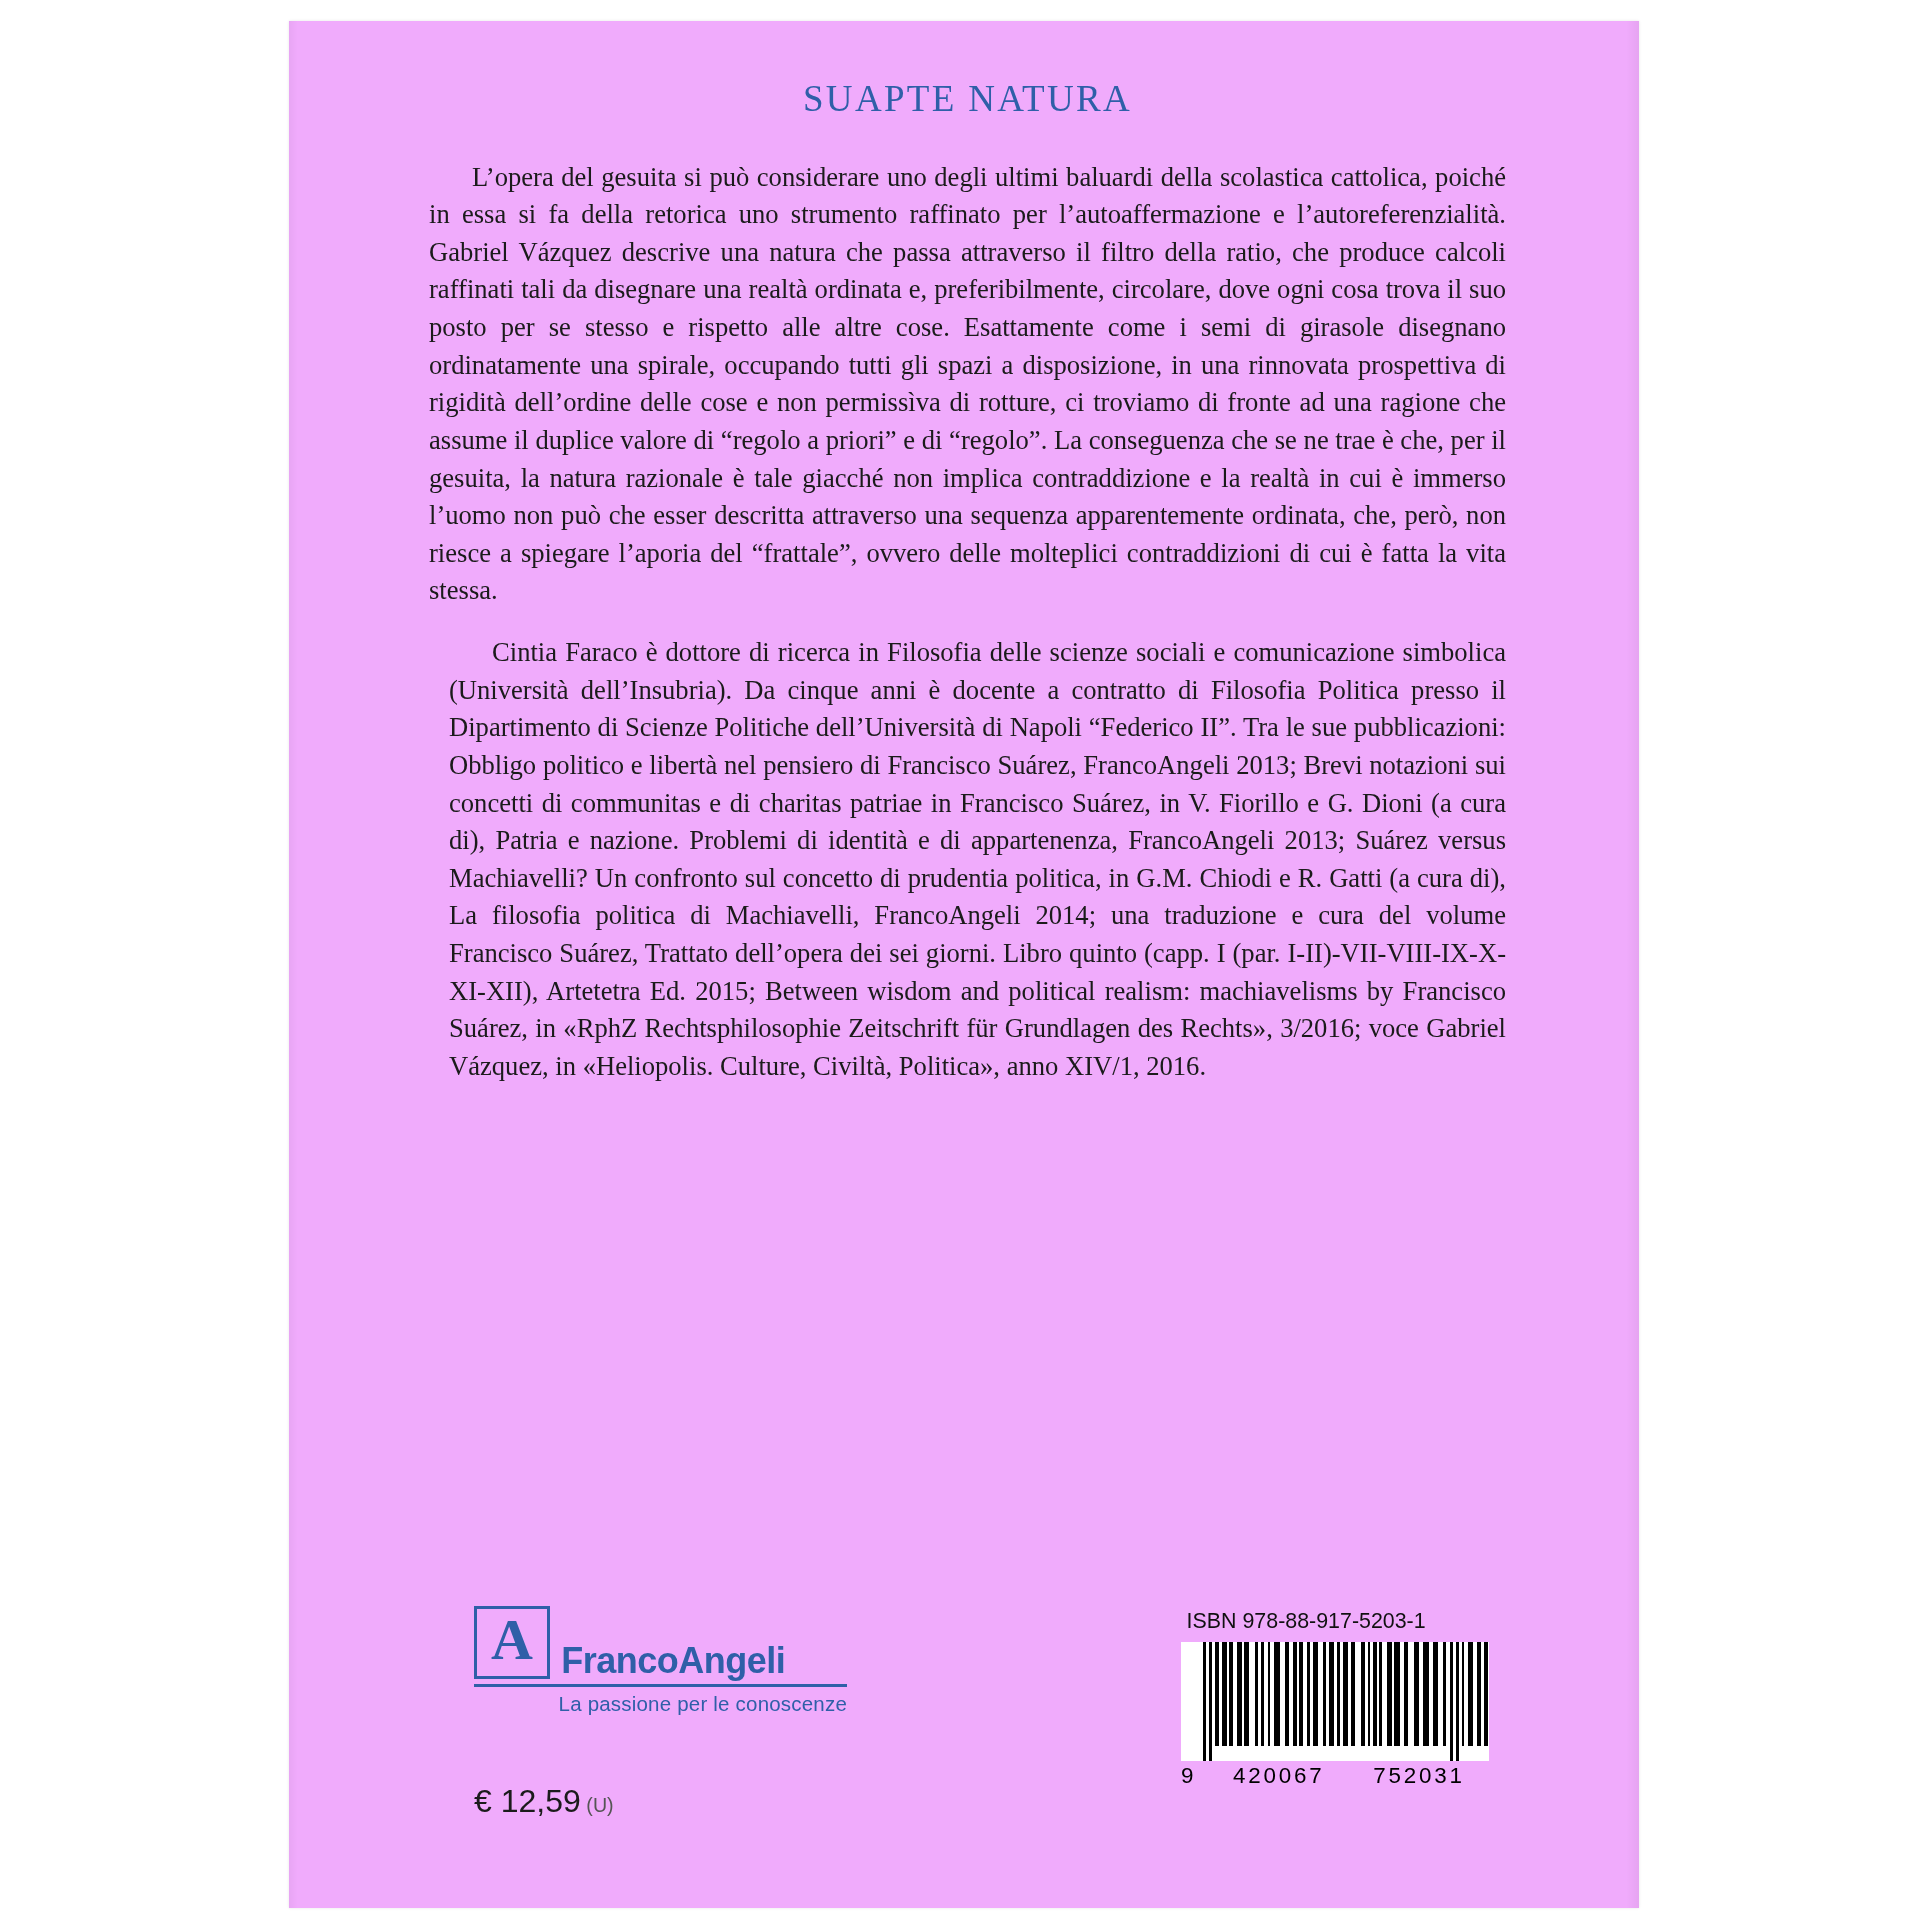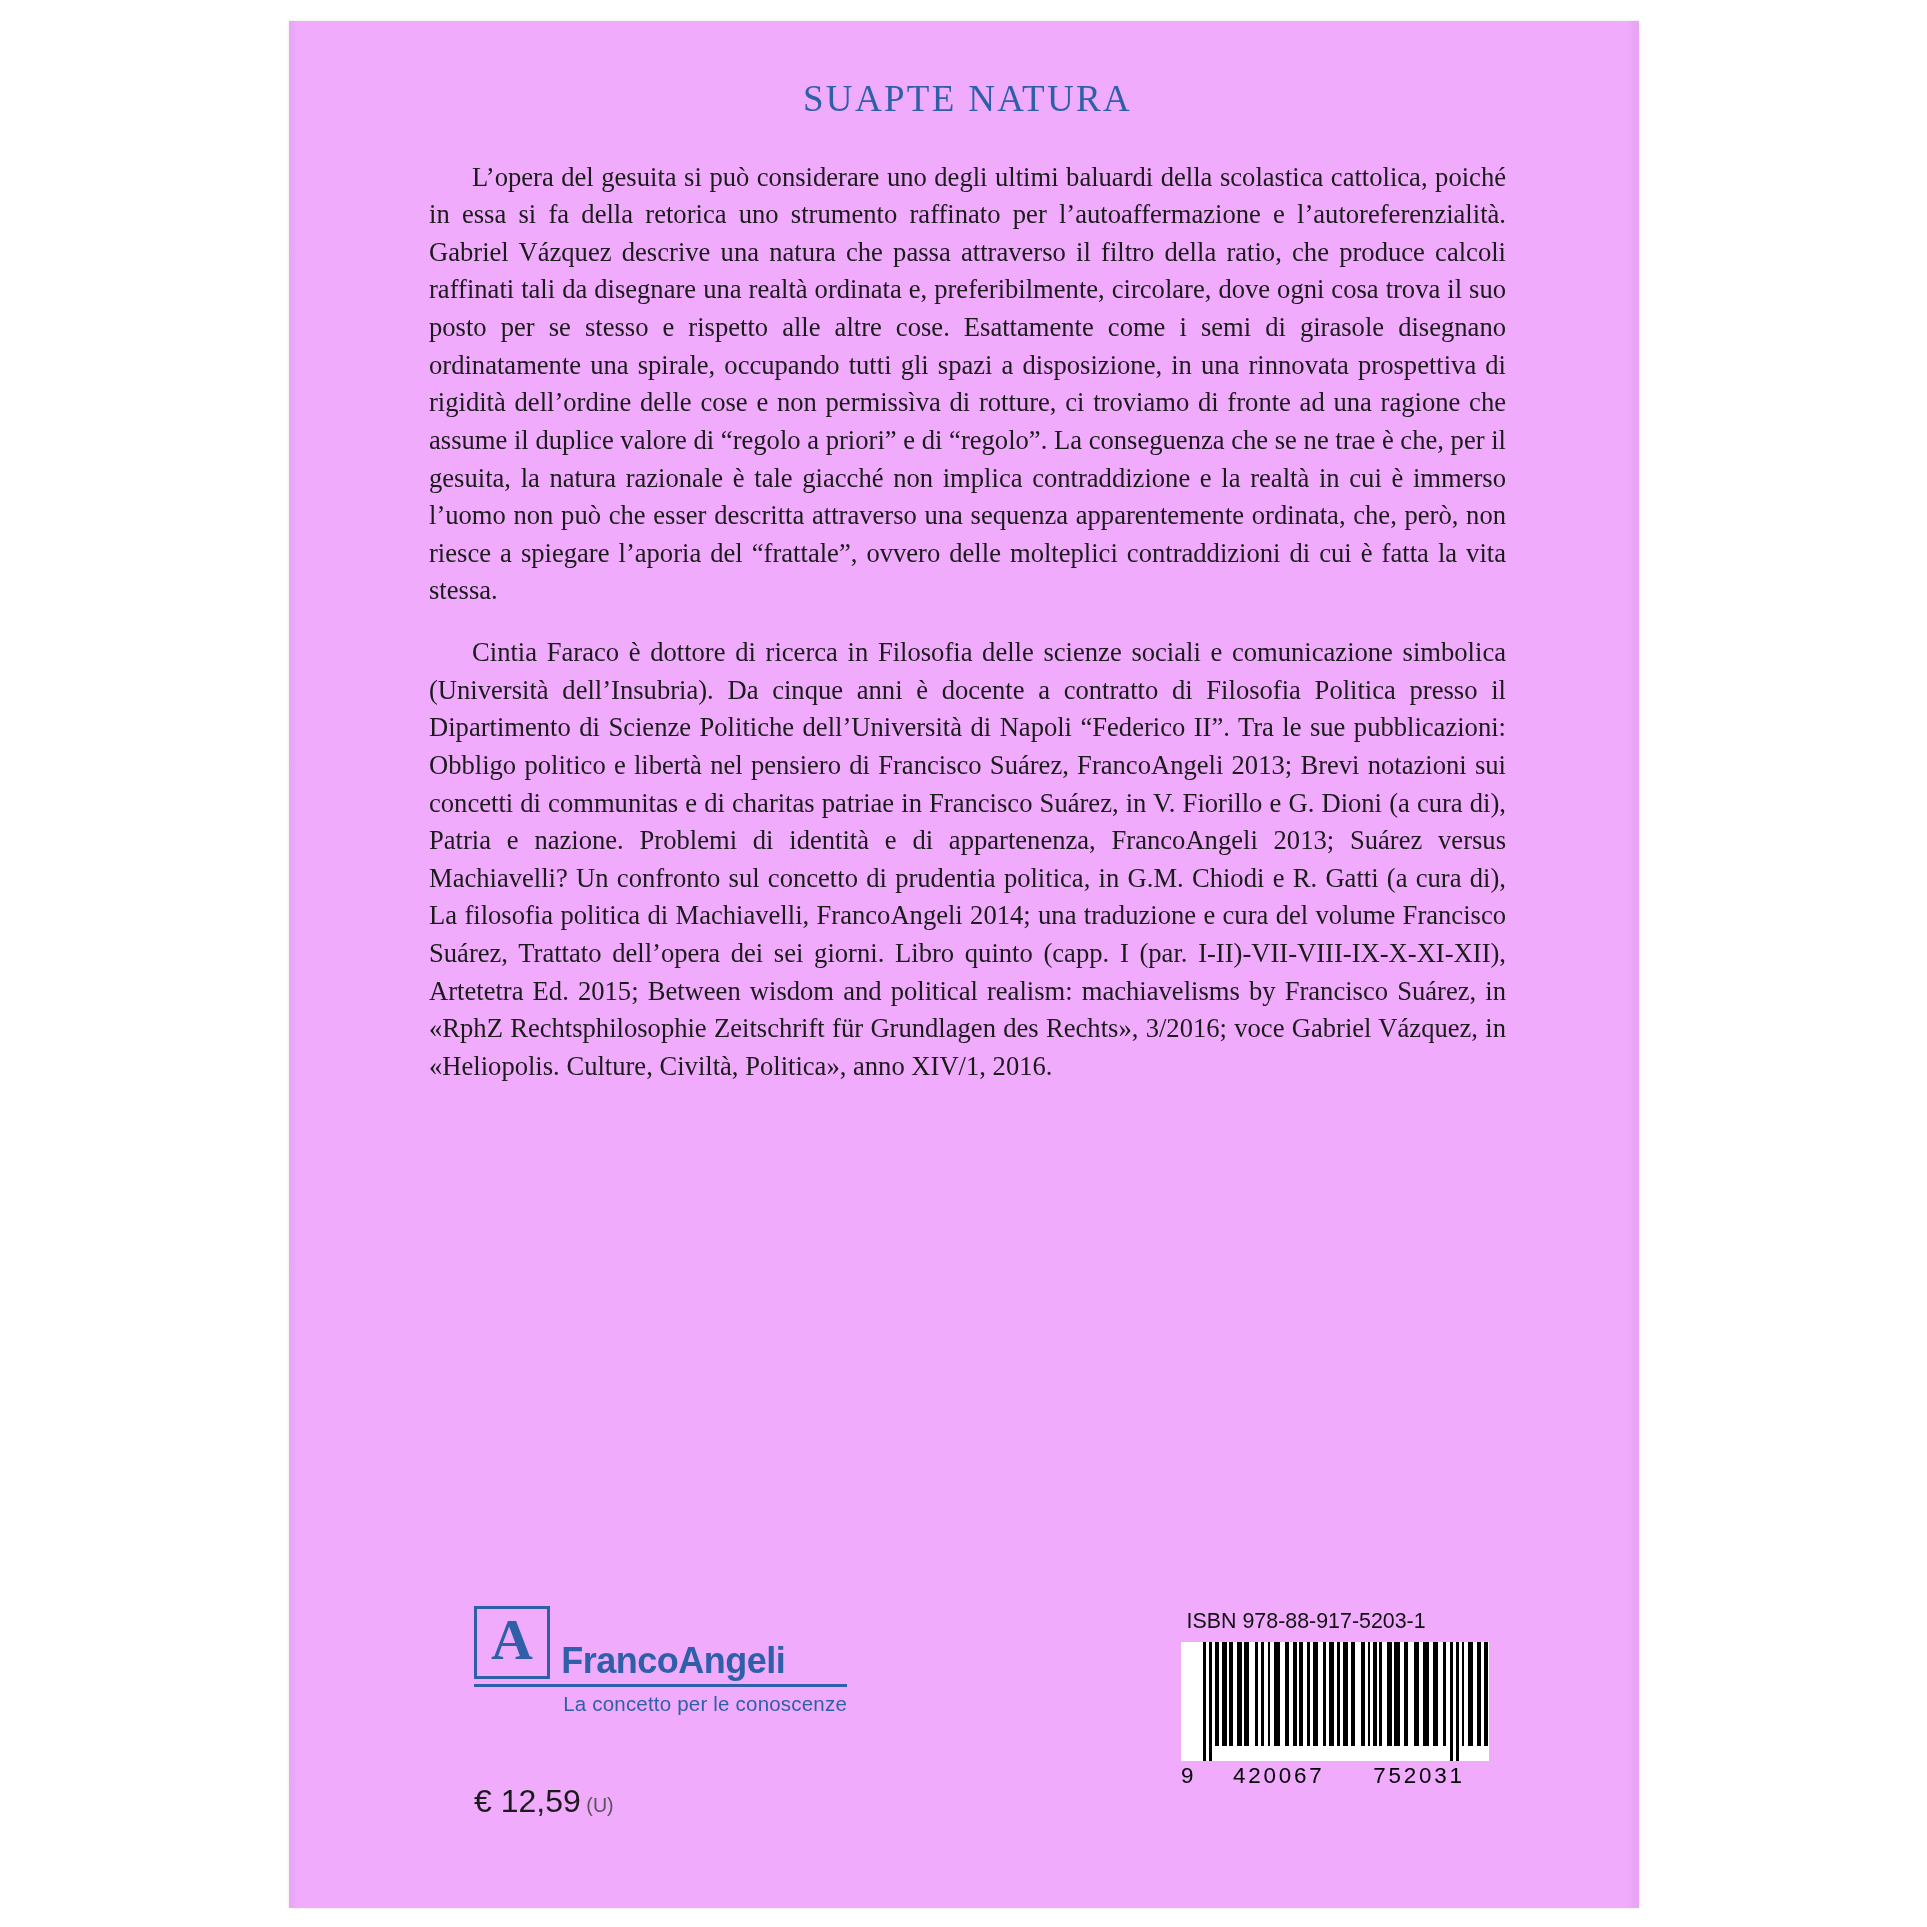--- a/index.html
+++ b/index.html
@@ -66,21 +66,21 @@
 
   p.blurb {
     margin: 0 0 24px 0;
     font-size: 26.6px;
     line-height: 1.415;
     text-align: justify;
     text-indent: 43px;
     color: #1b1b1b;
     hyphens: none;
   }
-  p.blurb:last-child { margin-bottom: 0; }
+  p.blurb:last-child { margin-bottom: 0; margin-left: 20px; }
 
   .author-para {
     margin-top: 34px;
   }
 
   
   .bottom {
     position: absolute;
     left: 140px;
     bottom: 69px;
@@ -234,21 +234,21 @@
         <div class="logo-row">
           <div class="logo-mark">
             <div class="box"></div>
             <div class="a-glyph">A</div>
           </div>
           <div class="logo-text">
             <span class="logo-word">FrancoAngeli</span>
           </div>
         </div>
         <div class="logo-rule"></div>
-        <div class="logo-tag">La concetto per le conoscenze</div>
+        <div class="logo-tag">La passione per le conoscenze</div>
       </div>
 
       <div class="price">
         <span>€ 12,59</span><span class="vat">(U)</span>
       </div>
 
       <div class="barcode-block">
         <div class="isbn-text">ISBN 978-88-917-5203-1</div>
         <div class="barcode" id="barcode">
             <div class="gap" style="width: 22.4px;"></div>

